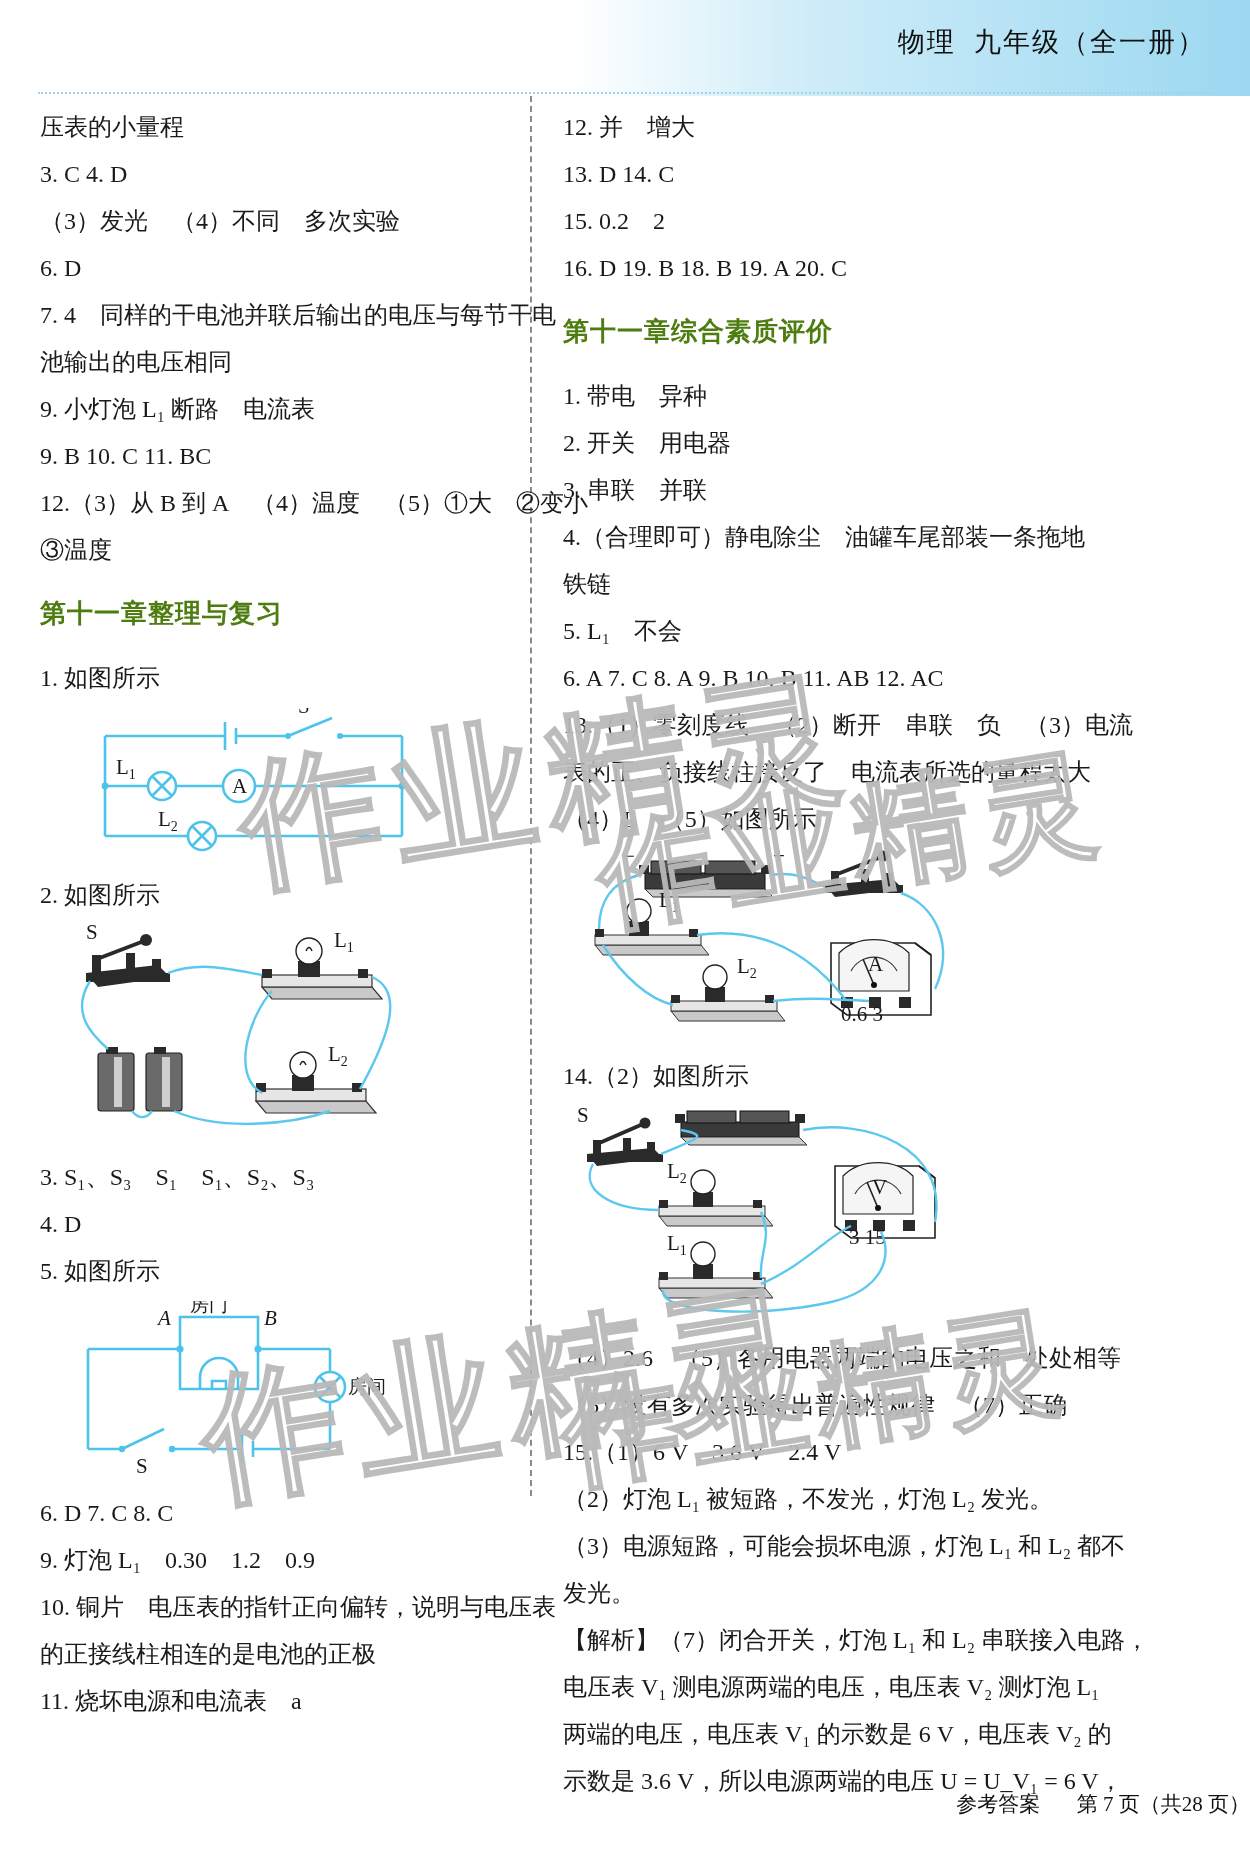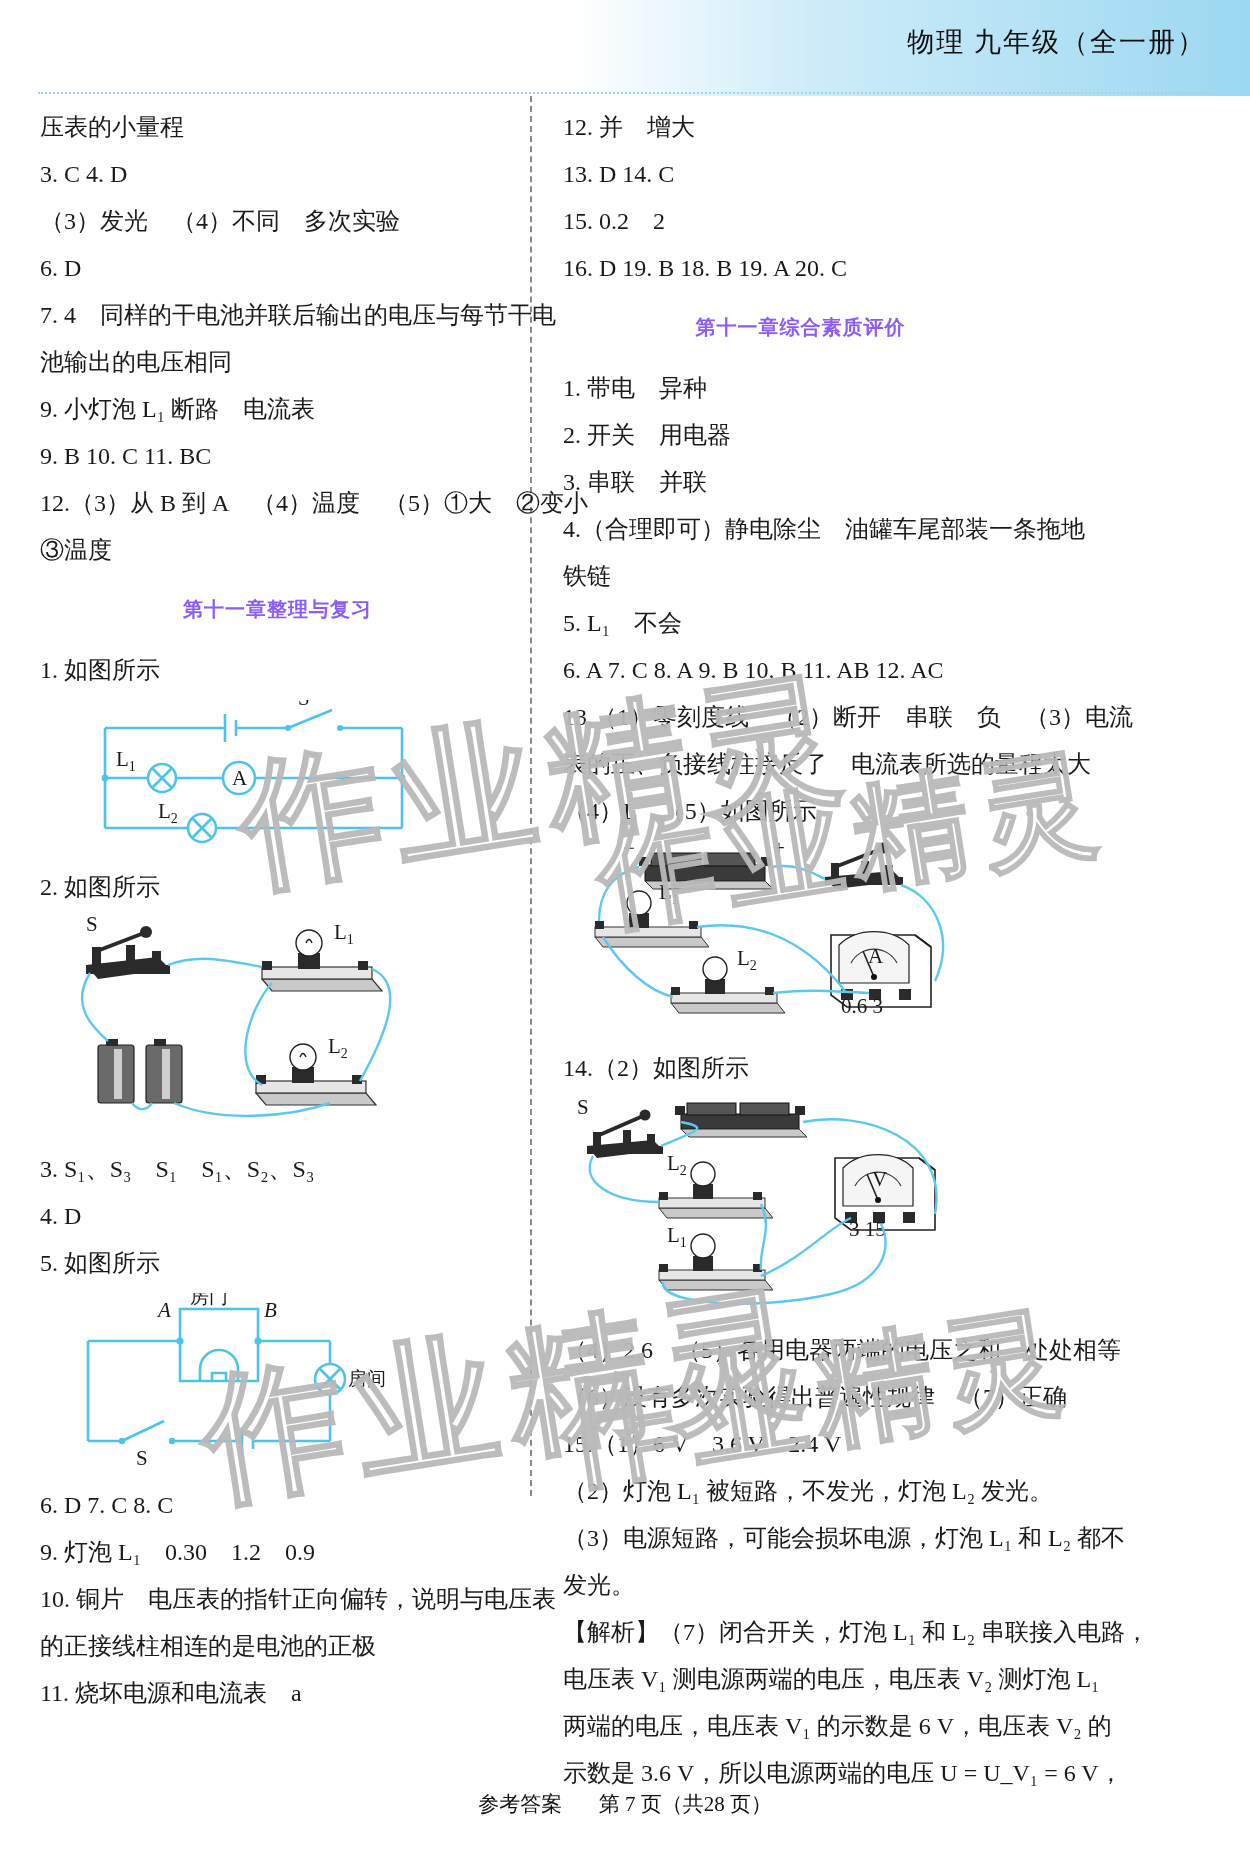--- a/index.html
+++ b/index.html
@@ -15,44 +15,44 @@
   #header-band{
     position:absolute;left:0;top:0;width:1250px;height:96px;
   }
   .hdr-grad{
     position:absolute;right:0;top:0;width:680px;height:96px;
     background:linear-gradient(to right,rgba(206,236,247,0) 0%,rgba(190,230,246,.75) 35%,rgba(150,214,240,.95) 100%);
   }
   .hdr-title{
     position:absolute;right:44px;top:24px;
     font-size:27px;letter-spacing:2px;color:#101010;
-    font-family:Liberation Serif, serif;
+    font-family:Liberation Mono, monospace;
     white-space:nowrap;
   }
   .dashed-top{
     position:absolute;left:38px;top:92px;width:1176px;height:0;
     border-top:2px dotted #9fd3e8;
   }
   
   #col-left{position:absolute;left:40px;top:104px;width:475px;}
   #col-right{position:absolute;left:563px;top:104px;width:475px;}
   .col-div{
     position:absolute;left:530px;top:96px;width:0;height:1400px;
     border-left:2px dashed #8a8a8a;
   }
   .ln{font-size:24px;line-height:47px;white-space:nowrap;}
   .sect-title{
-    text-align:center;color:#8b5cf6;font-weight:bold;
+    color:#4d7c0f;font-weight:bold;
     font-family:"Liberation Sans",sans-serif;
-    font-size:20px;letter-spacing:1px;margin:22px 0 24px 0;
+    font-size:26px;letter-spacing:1px;margin:22px 0 24px 0;
   }
   .fig{position:relative;margin:6px 0 10px 0;}
   
   #footer{
-    position:absolute;left:0;bottom:38px;width:1250px;text-align:center;
+    position:absolute;left:0;bottom:38px;width:1250px;text-align:right;
     font-size:21px;color:#111;
   }
   #footer .fsp{display:inline-block;width:26px;}
   
   .wm{
     position:absolute;
     font-family:"Liberation Sans",sans-serif;
     font-weight:bold;
     color:transparent;
     -webkit-text-stroke:2px #b9b9b9;

